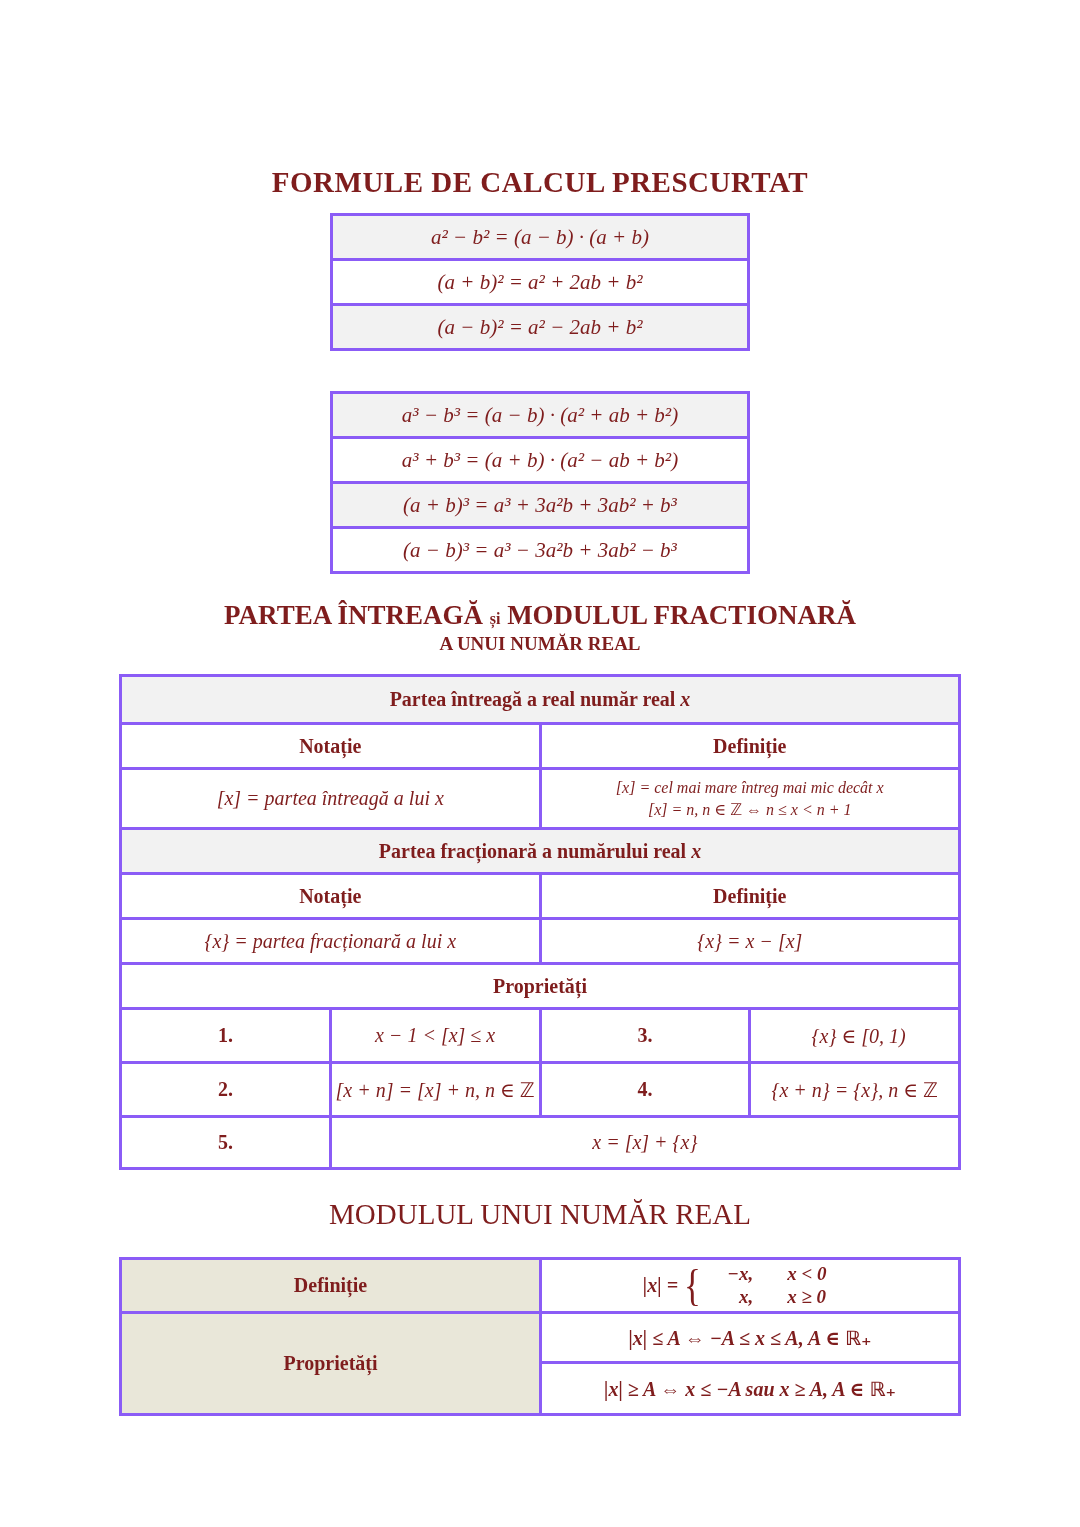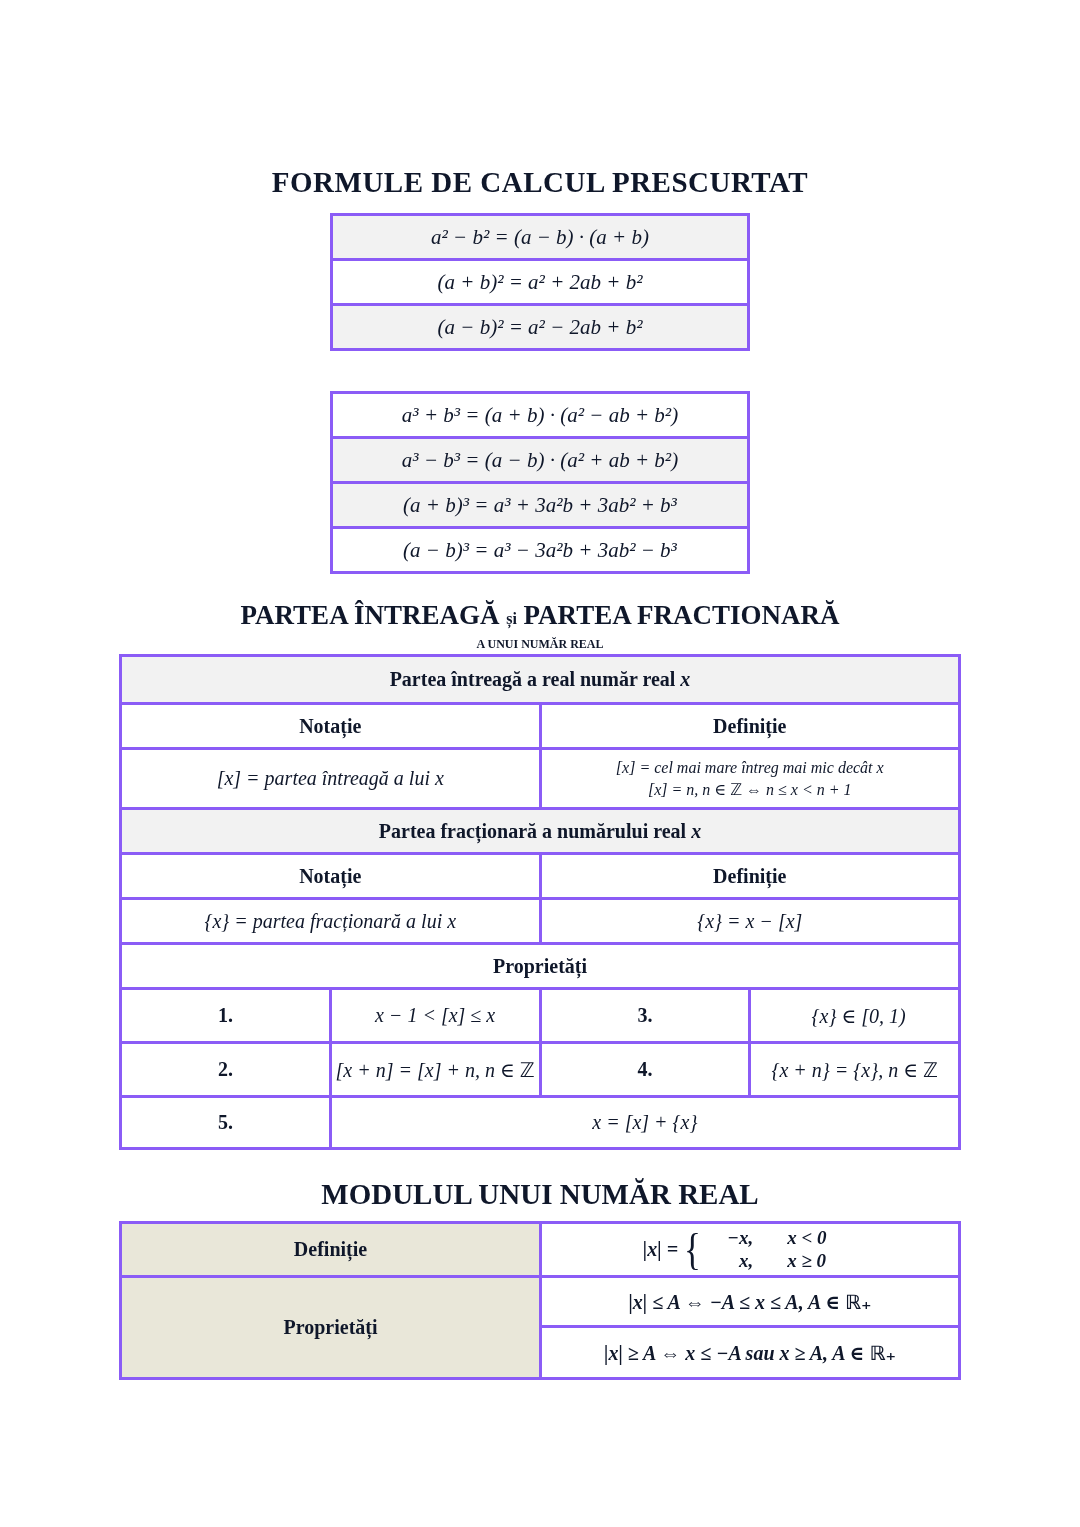--- a/index.html
+++ b/index.html
@@ -1,19 +1,19 @@
 <!DOCTYPE html>
 <html><head>
 <meta charset="utf-8">
 <style>
   * { margin:0; padding:0; box-sizing:border-box; }
   html,body { background:#fff; }
   .page {
     width:1080px; height:1527px; margin:0 auto; background:#ffffff;
-    font-family:"Liberation Serif","DejaVu Serif",serif; color:#0f172a;
+    font-family:"Liberation Serif","DejaVu Serif",serif; color:#7f1d1d;
     padding-top:166px; overflow:hidden;
   }
   .title-main {
     text-align:center; font-weight:bold; font-size:29px; line-height:33px;
     letter-spacing:0.5px; margin-bottom:14px;
   }
   table { border-collapse:collapse; margin:0 auto; table-layout:fixed; }
   td {
     border:3px solid #8b5cf6; text-align:center; vertical-align:middle;
     font-family:"Liberation Serif","DejaVu Serif","DejaVu Sans",serif;
@@ -24,38 +24,38 @@
   .formula-table { width:420px; }
   .formula-table td { height:45px; font-size:21px; font-style:italic; }
   .squares { margin-bottom:40px; }
   .cubes { margin-bottom:26px; }
 
   .title-section {
     text-align:center; font-weight:bold; font-size:27px; line-height:31px;
   }
   .title-section .si { font-size:16px;font-family:Liberation Serif, serif; }
   .subtitle-section {
-    text-align:center; font-weight:bold; font-size:12px; line-height:20px;
-    margin-bottom:0;
+    text-align:center; font-weight:bold; font-size:19px; line-height:20px;
+    margin-bottom:20px;
   }
 
   .big-table { width:842px; }
   .big-table td { font-size:20px; }
   .hdr { font-weight:bold; font-size:19px; font-style:normal; }
   .hdr .var { font-style:italic; font-weight:bold; }
   .math { font-style:italic; }
   .def-lines { font-style:italic; font-size:16px; line-height:1.35; }
   .num-cell { font-weight:bold; font-size:19px; }
   .h48 td { height:48px; } .h45 td { height:45px; } .h60 td { height:60px; }
   .h54 td { height:54px; } .h52 td { height:52px; }
   .col-num { width:46px; } .col-f1 { width:374px; } .col-num2 { width:50px; } .col-f2 { width:372px;padding-left:8px; }
 
   .title-modulus {
-    text-align:center; font-weight:bold; font-size:29px; line-height:33px;
-    margin-top:28px; margin-bottom:10px;
+    text-align:center; font-weight:normal; font-size:29px; line-height:33px;
+    margin-top:28px; margin-bottom:26px;
   }
   .mod-table { width:842px; }
   .mod-table td { font-size:20px; }
   .mod-label { font-weight:bold; font-size:19px; width:420px; }
   .mod-formula { font-weight:bold; font-style:italic; }
   .mod-r1 td { height:54px; } .mod-r2 td { height:50px; } .mod-r3 td { height:52px; }
 
   .piecewise {
     display:flex; align-items:center; justify-content:center; gap:4px;
     font-weight:bold; font-style:italic; font-size:20px;
@@ -86,38 +86,38 @@
     </tr>
     <tr>
       <td class="gray">(a − b)² = a² − 2ab + b²</td>
     </tr>
   </tbody>
     </table>
 
   <table class="formula-table cubes">
     <tbody>
         <tr>
+      <td class="gray">a³ − b³ = (a − b) · (a² + ab + b²)</td>
+    </tr>
+    <tr>
       <td>a³ + b³ = (a + b) · (a² − ab + b²)</td>
-    </tr>
-    <tr>
-      <td class="gray">a³ − b³ = (a − b) · (a² + ab + b²)</td>
     </tr>
     <tr>
       <td class="gray">(a + b)³ = a³ + 3a²b + 3ab² + b³</td>
     </tr>
     <tr>
       <td>(a − b)³ = a³ − 3a²b + 3ab² − b³</td>
     </tr>
   </tbody>
     </table>
 
   <div class="title-section">
     <span>PARTEA ÎNTREAGĂ</span>
     <span class="si">și</span>
-    <span>PARTEA FRACTIONARĂ</span>
+    <span>MODULUL FRACTIONARĂ</span>
   </div>
   <div class="subtitle-section">A UNUI NUMĂR REAL</div>
 
   <table class="big-table">
     <tbody>
         <tr class="h48">
       <td colspan="4" class="gray hdr">
         <span>Partea întreagă a real număr real</span>
         <span class="var">x</span>
       </td>

